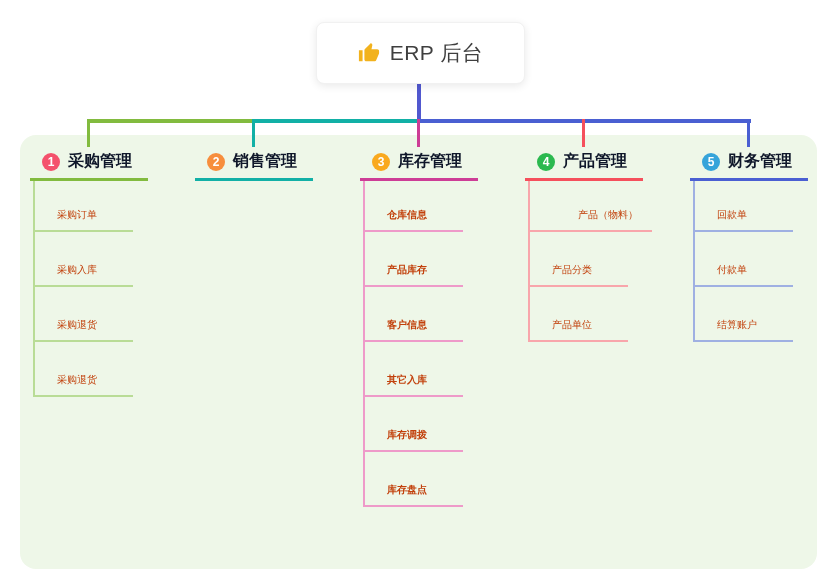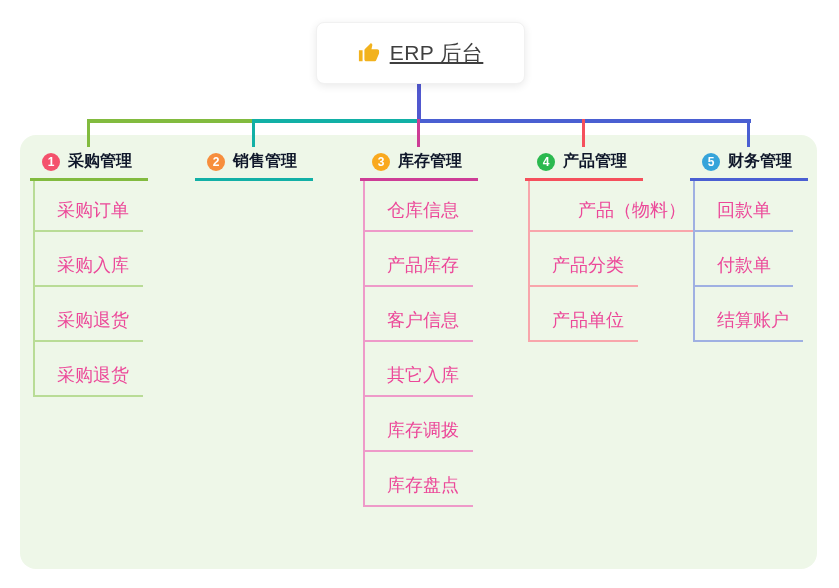--- a/index.html
+++ b/index.html
@@ -12,38 +12,38 @@
     position:absolute;left:20px;top:135px;width:797px;height:434px;
     border-radius:16px;z-index:0;
   }
   .root-card{
     position:absolute;left:316px;top:22px;width:207px;height:60px;
     background:#ffffff;border:1px solid #f1f1f1;border-radius:8px;
     box-shadow:0 2px 8px rgba(0,0,0,.09);
     display:flex;align-items:center;justify-content:center;gap:10px;
     z-index:2;
   }
-  .root-title{font-size:21px;color:#3f3f3f;font-weight:500;letter-spacing:.5px;text-decoration:underline;}
+  .root-title{font-size:21px;color:#3f3f3f;font-weight:500;letter-spacing:.5px;}
   .conn{position:absolute;z-index:1;}
   .branch{position:absolute;top:147px;z-index:1;}
   .branch-header{display:flex;align-items:center;gap:8px;padding-left:12px;height:29px;}
   .badge{
     width:18px;height:18px;border-radius:50%;flex:0 0 18px;
     color:#fff;font-size:12px;font-weight:bold;line-height:18px;text-align:center;
   }
   .branch-label{font-size:16px;color:#0f172a;font-weight:700;white-space:nowrap;}
   .branch-underline{width:118px;height:3px;margin-top:2px;}
   .children{margin-left:3px;border-left:2px solid;width:max-content;}
   .child{
     height:55px;box-sizing:border-box;width:max-content;min-width:98px;
     display:flex;align-items:flex-end;border-bottom:2px solid;
     padding:0 14px 8px 22px;
   }
   .child:first-child{height:51px;}
-  .child-label{font-size:18px;color:#ec4899;white-space:nowrap;}
+  .child-label{font-size:10px;color:#c2410c;white-space:nowrap;}
 </style>
 </head>
 <body style="background: rgb(255, 255, 255);">
 
 <div class="panel" style="background: rgb(238, 247, 232);"></div>
 
 <div id="connectors">
     <span class="conn" style="left: 417px; top: 82px; width: 4px; height: 41px; background: rgb(81, 88, 207);"></span>
     <span class="conn" style="left: 88px; top: 119px; width: 167px; height: 4px; background: rgb(130, 187, 63);"></span>
     <span class="conn" style="left: 254px; top: 119px; width: 165px; height: 4px; background: rgb(18, 176, 166);"></span>
@@ -92,21 +92,21 @@
         <span class="branch-label">销售管理</span>
       </div>
       <div class="branch-underline" style="background: rgb(18, 176, 166);"></div>
     </div>
     <div class="branch" style="left: 360px;">
       <div class="branch-header">
         <span class="badge" style="background: rgb(249, 169, 30);">3</span>
         <span class="branch-label">库存管理</span>
       </div>
       <div class="branch-underline" style="background: rgb(205, 61, 150);"></div>
-      <div class="children" style="border-left-color: rgb(238, 154, 201);">
+      <div class="children" style="border-left-color: rgb(238, 154, 201); font-weight: bold;">
         <div class="child" style="border-bottom-color: rgb(238, 154, 201);">
           <span class="child-label">仓库信息</span>
         </div>
         <div class="child" style="border-bottom-color: rgb(238, 154, 201);">
           <span class="child-label">产品库存</span>
         </div>
         <div class="child" style="border-bottom-color: rgb(238, 154, 201);">
           <span class="child-label">客户信息</span>
         </div>
         <div class="child" style="border-bottom-color: rgb(238, 154, 201);">

